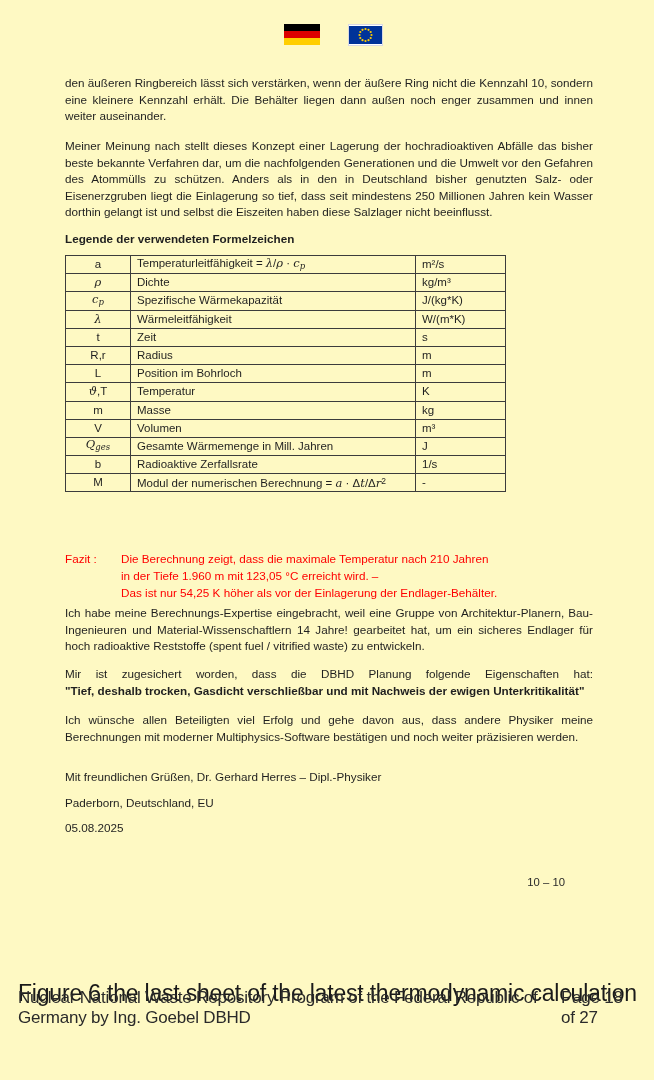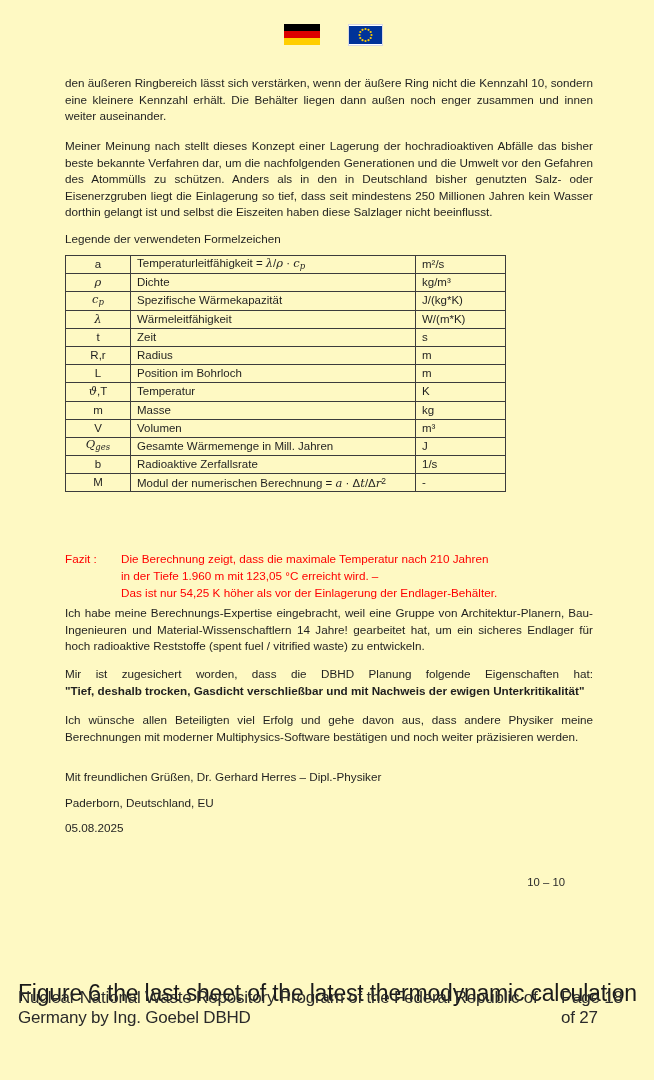--- a/index.html
+++ b/index.html
@@ -11,21 +11,21 @@
   .flags { position:absolute; top:24px; left:284px; display:flex; align-items:flex-start; gap:28px; }
   .flag-de { width:36px; height:21px; display:flex; flex-direction:column; }
   .flag-de .s1 { flex:1; background:#000000; }
   .flag-de .s2 { flex:1; background:#dd0000; }
   .flag-de .s3 { flex:1; background:#ffce00; }
   .flag-eu { width:35px; height:22px; background:#ffffff; border:1px solid #d9d9e3;
              display:flex; align-items:center; justify-content:center; box-sizing:border-box; }
   
   .tb { position:absolute; left:65px; width:528px; font-size:11.7px; line-height:16.5px; }
   .just { text-align:justify; }
-  .legend-title { text-align:left; }
+  .legend-title { text-align:left;font-weight:bold; }
   
   .legend-table { position:absolute; left:65px; top:255px; border-collapse:collapse; table-layout:fixed; width:440px; }
   .legend-table td {
     border:1px solid #3c3c3c; height:17.2px; font-size:11.5px;
     padding:0 4px 0 6px; vertical-align:middle; line-height:13px;
   }
   .legend-table td.sym { text-align:center; padding:0; }
   .legend-table col.c1 { width:65px; }
   .legend-table col.c2 { width:285px; }
   .legend-table col.c3 { width:90px; }

